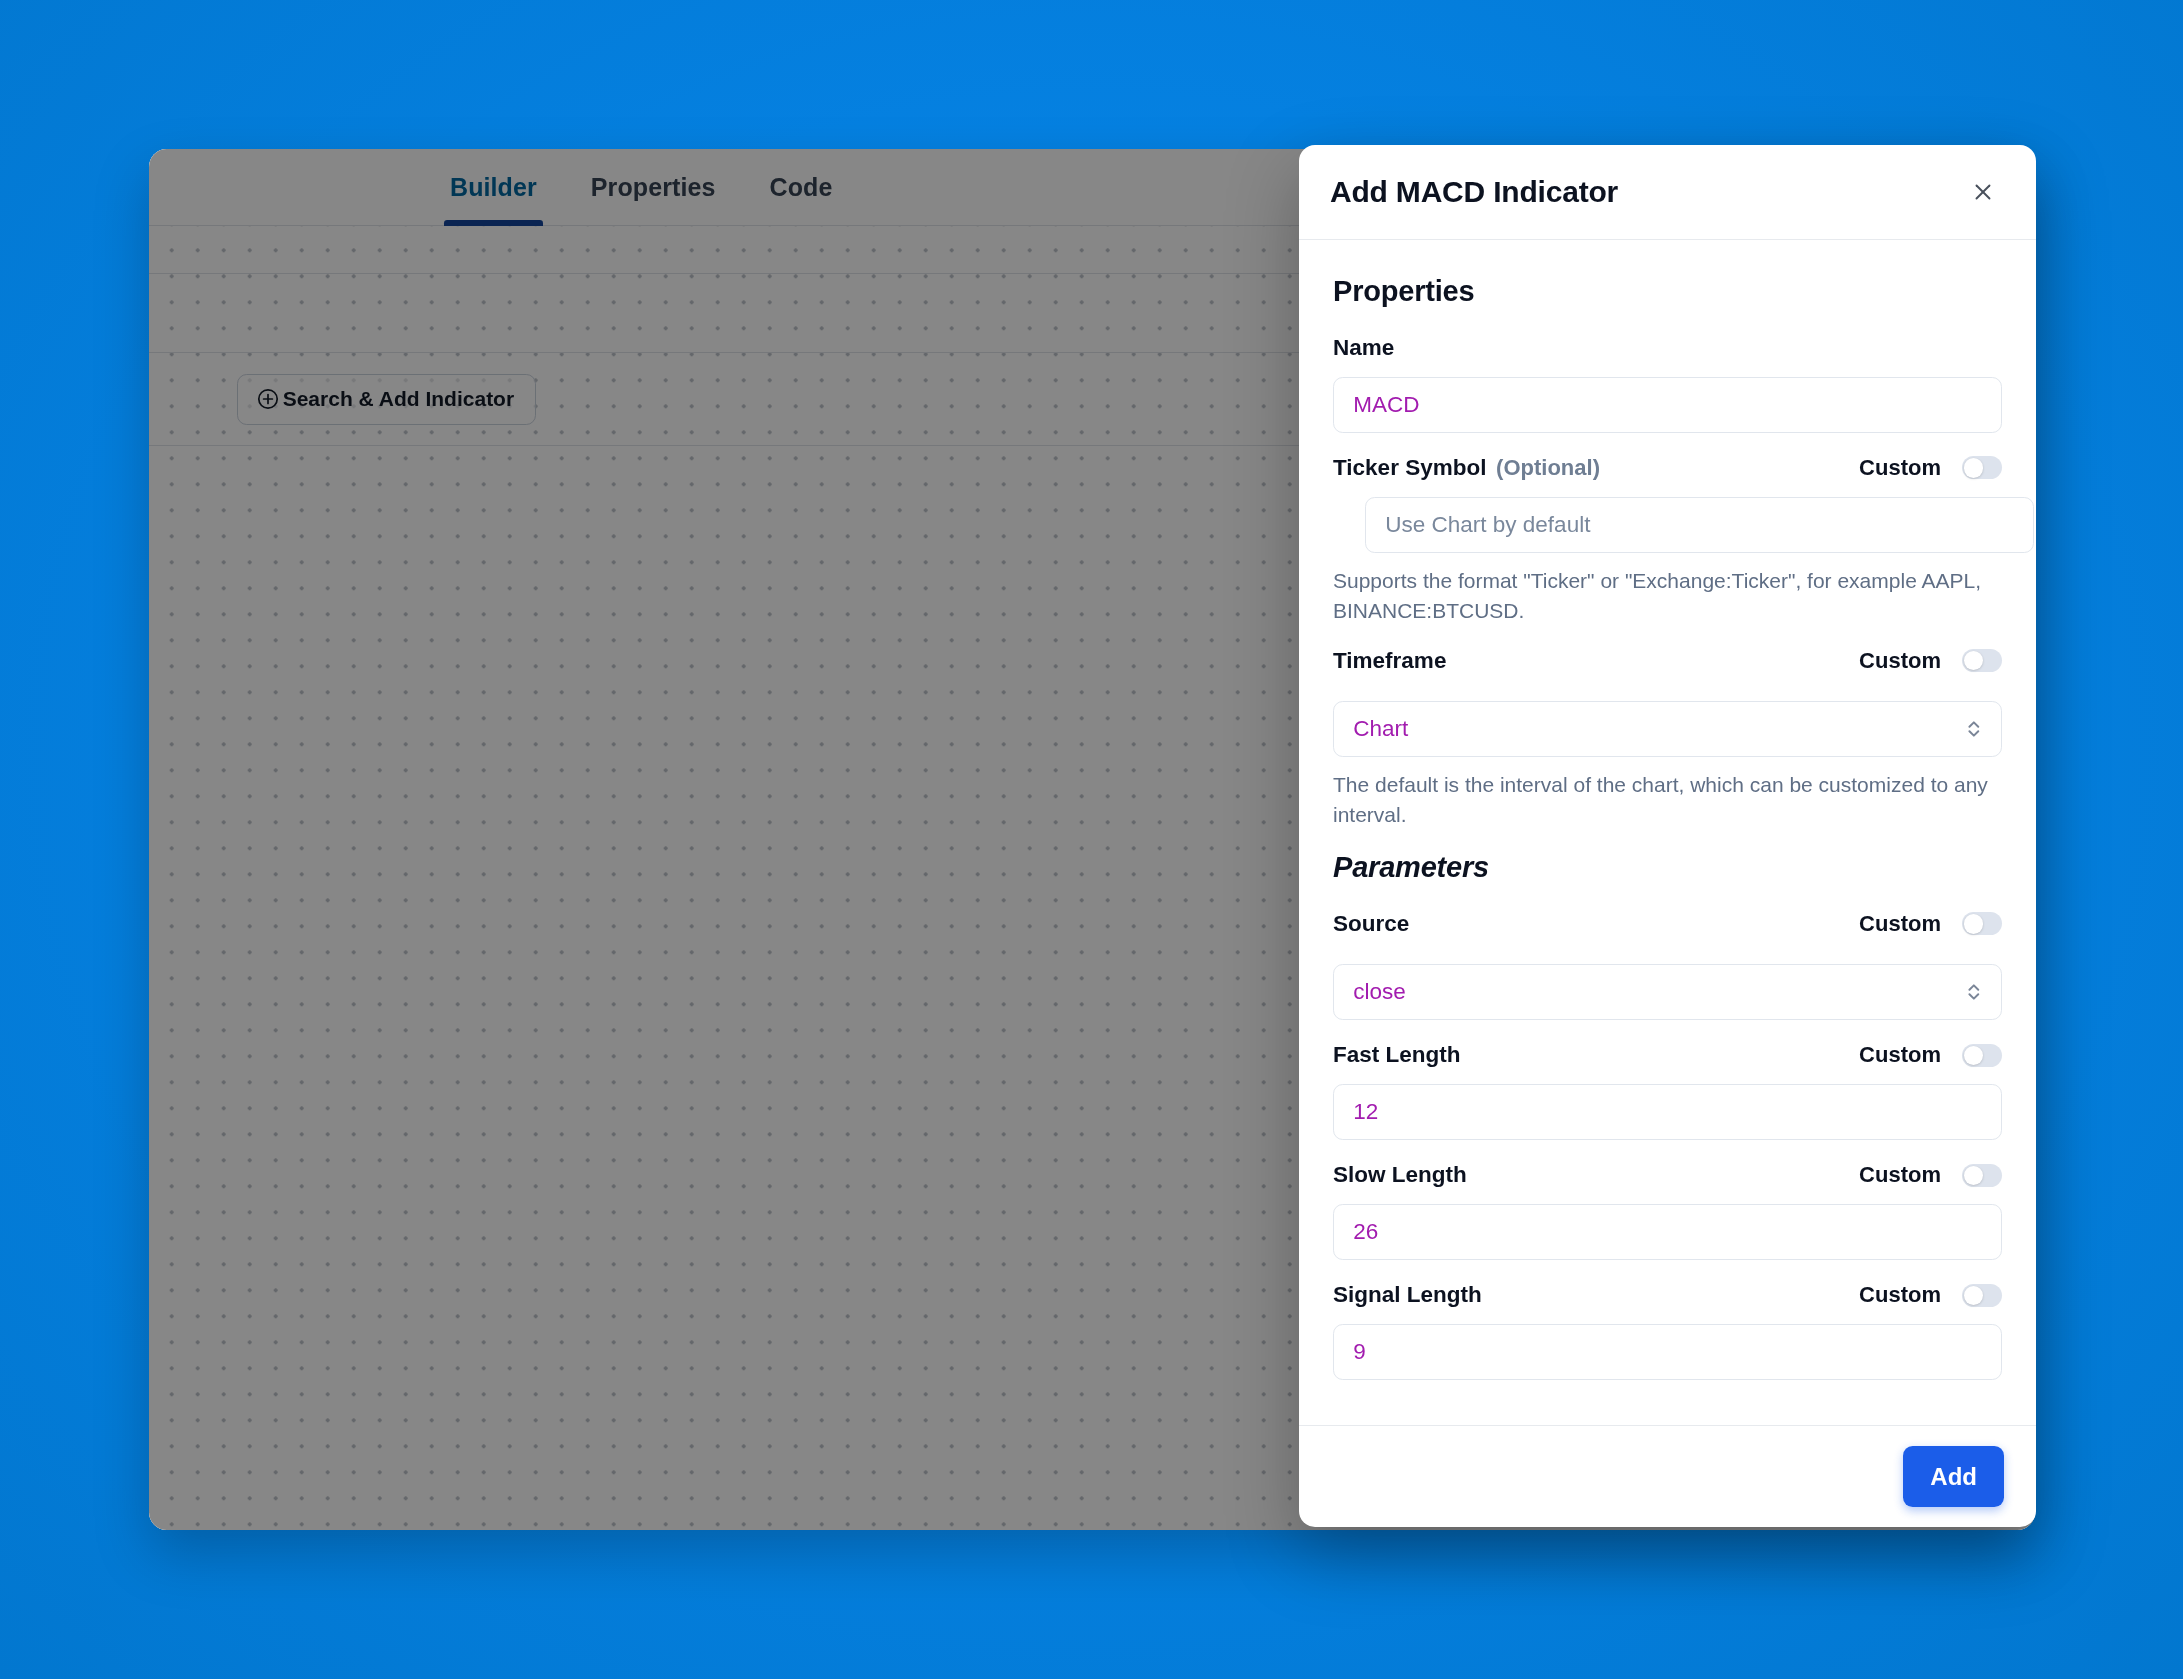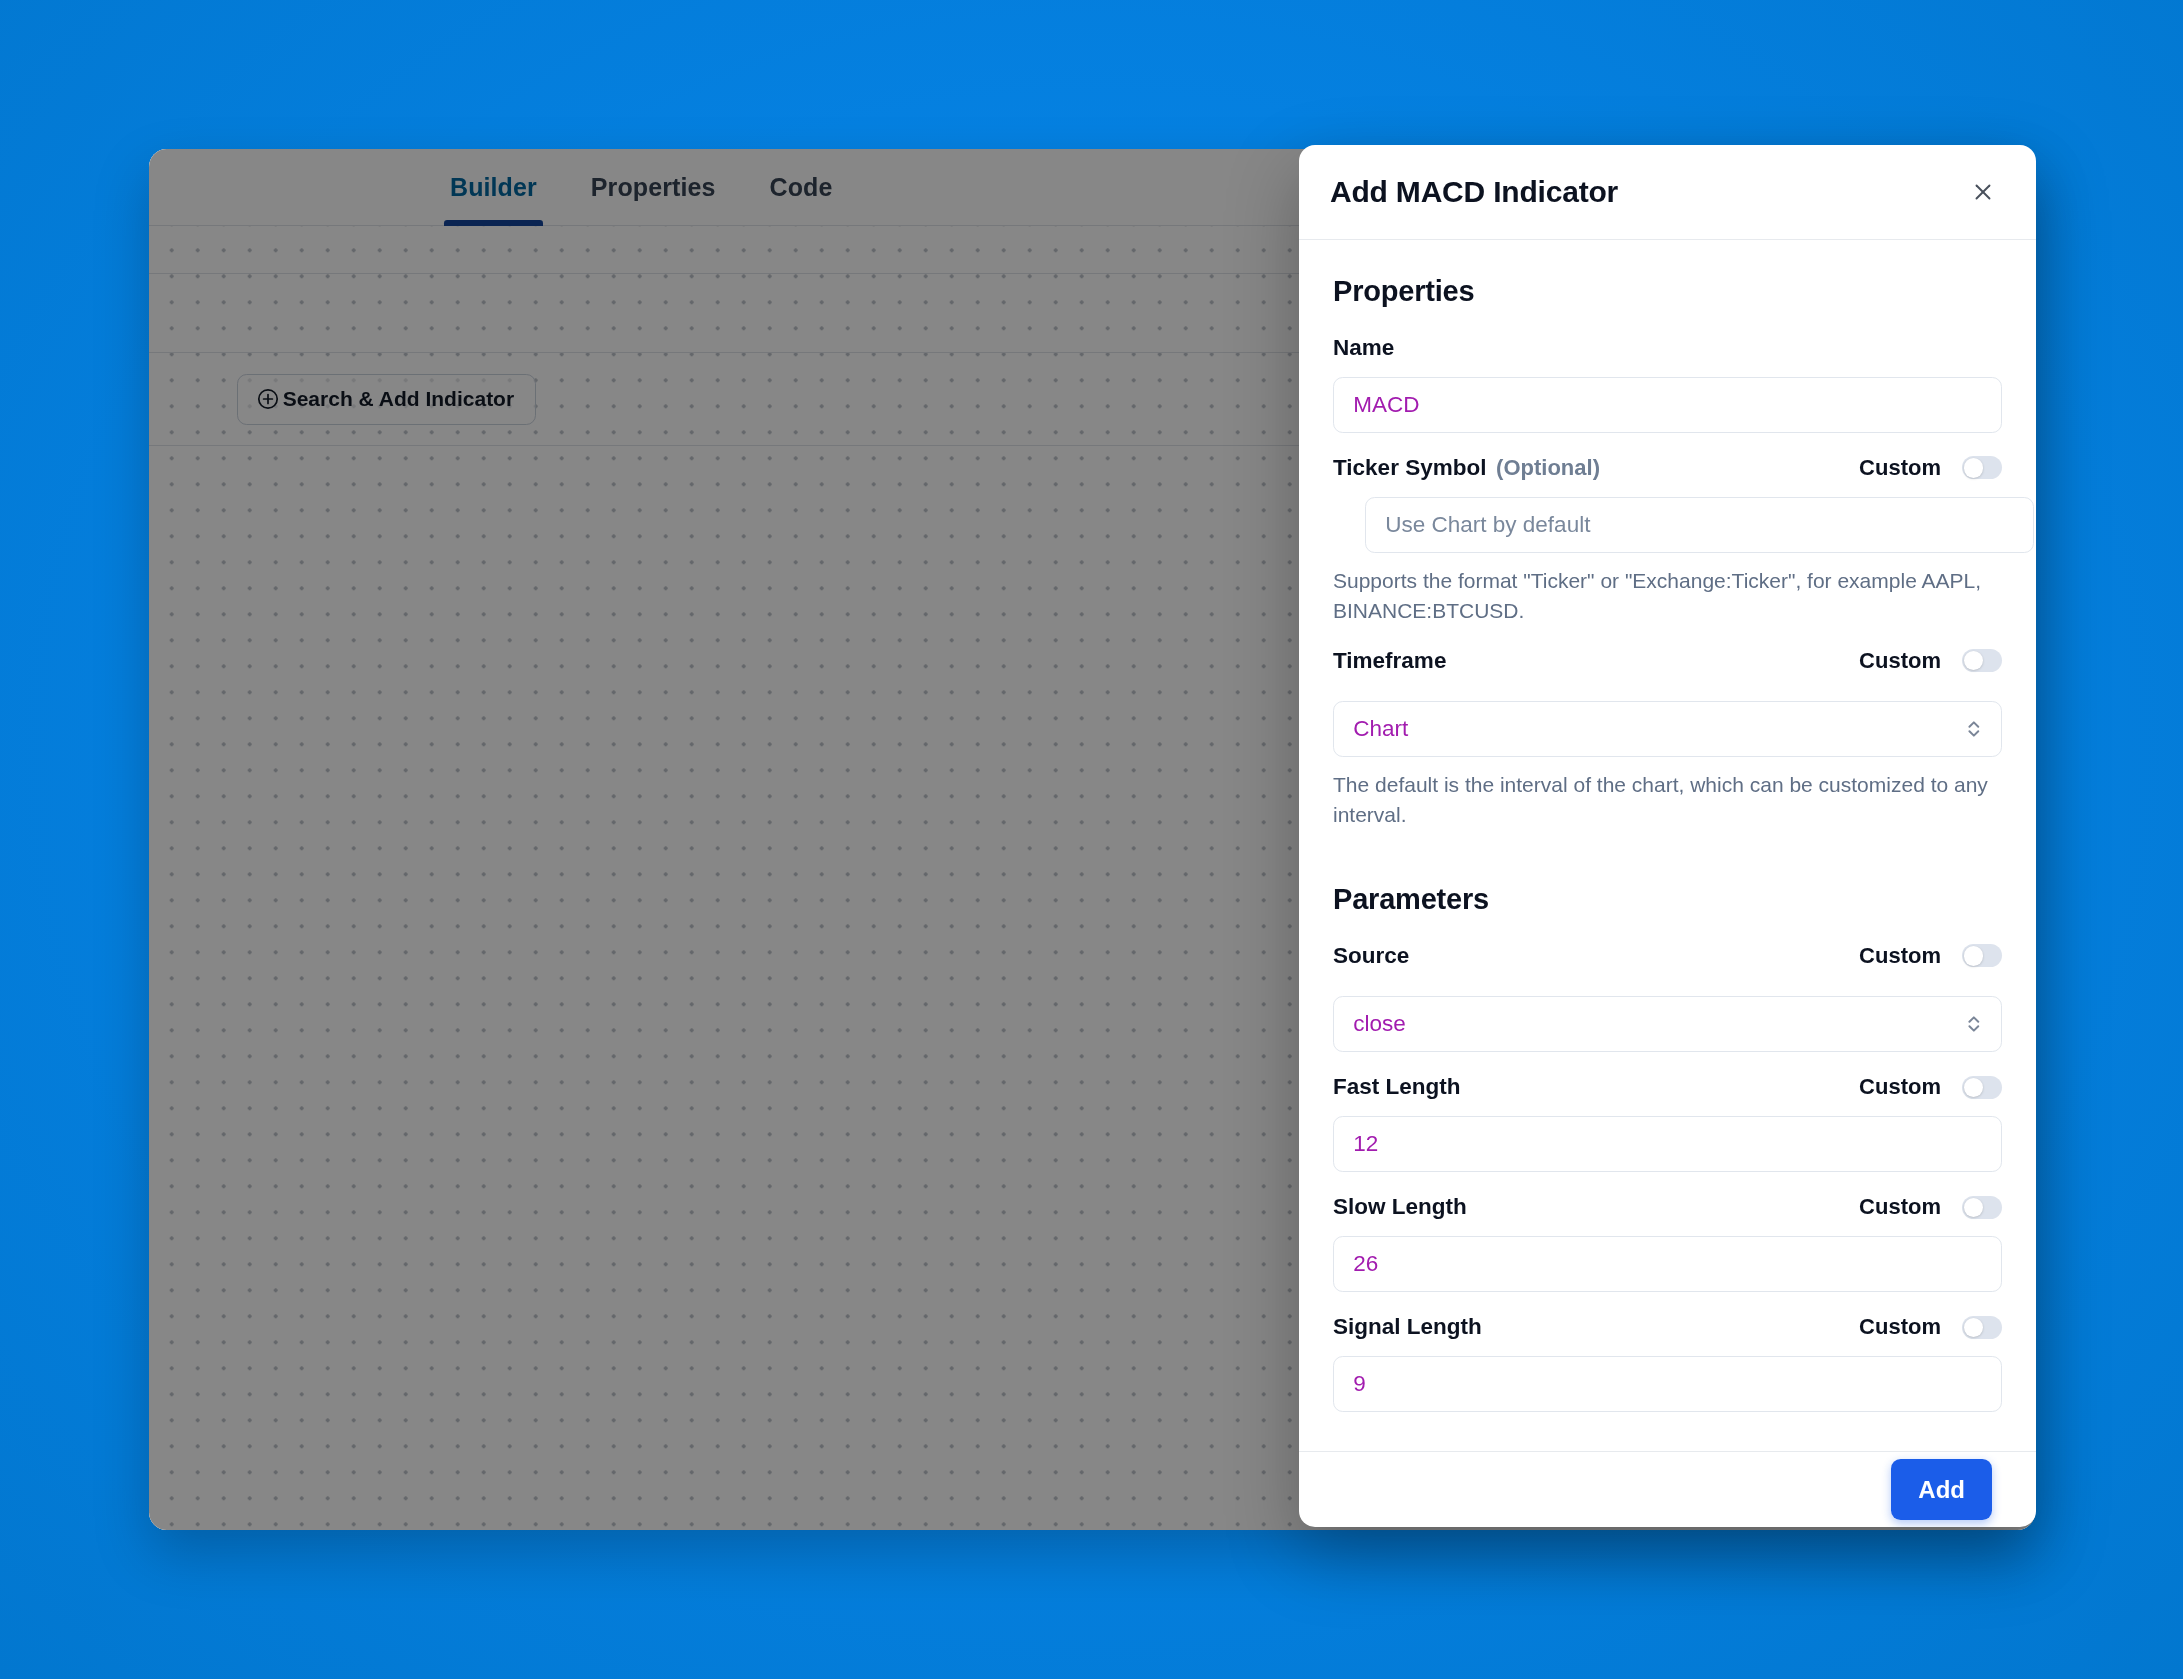--- a/index.html
+++ b/index.html
@@ -176,21 +176,21 @@
     overflow: hidden;
   }
 
   .section-title {
     font-size: 29px;
     font-weight: bold;
     color: #0c1220;
     letter-spacing: -0.2px;
     margin-bottom: 22.5px;
   }
-  .section-title.params { margin-top: 53px; }
+  .section-title.params { margin-top: 21px; font-style: italic; }
 
   .field { margin-bottom: 17.7px; }
 
   .field-head {
     display: flex;
     align-items: center;
     justify-content: space-between;
     margin-bottom: 11.3px;
     min-height: 35px;
   }
@@ -271,26 +271,26 @@
   .hint {
     font-size: 21px;
     line-height: 1.42;
     color: #5f6e85;
     margin-top: 13px;
     margin-bottom: 6.4px;
   }
 
   .modal-footer {
     flex: 0 0 auto;
-    height: 76px;
+    height: 102px;
     border-top: 1.6px solid #e7eaee;
     display: flex;
     align-items: center;
     justify-content: flex-end;
-    padding-right: 44px;
+    padding-right: 32px;
   }
   .add-btn {
     height: 61px;
     min-width: 100px;
     padding: 0 27px;
     background: #1b5de9;
     color: #ffffff;
     font-family: "Liberation Sans", sans-serif;
     font-size: 24px;
     font-weight: bold;

